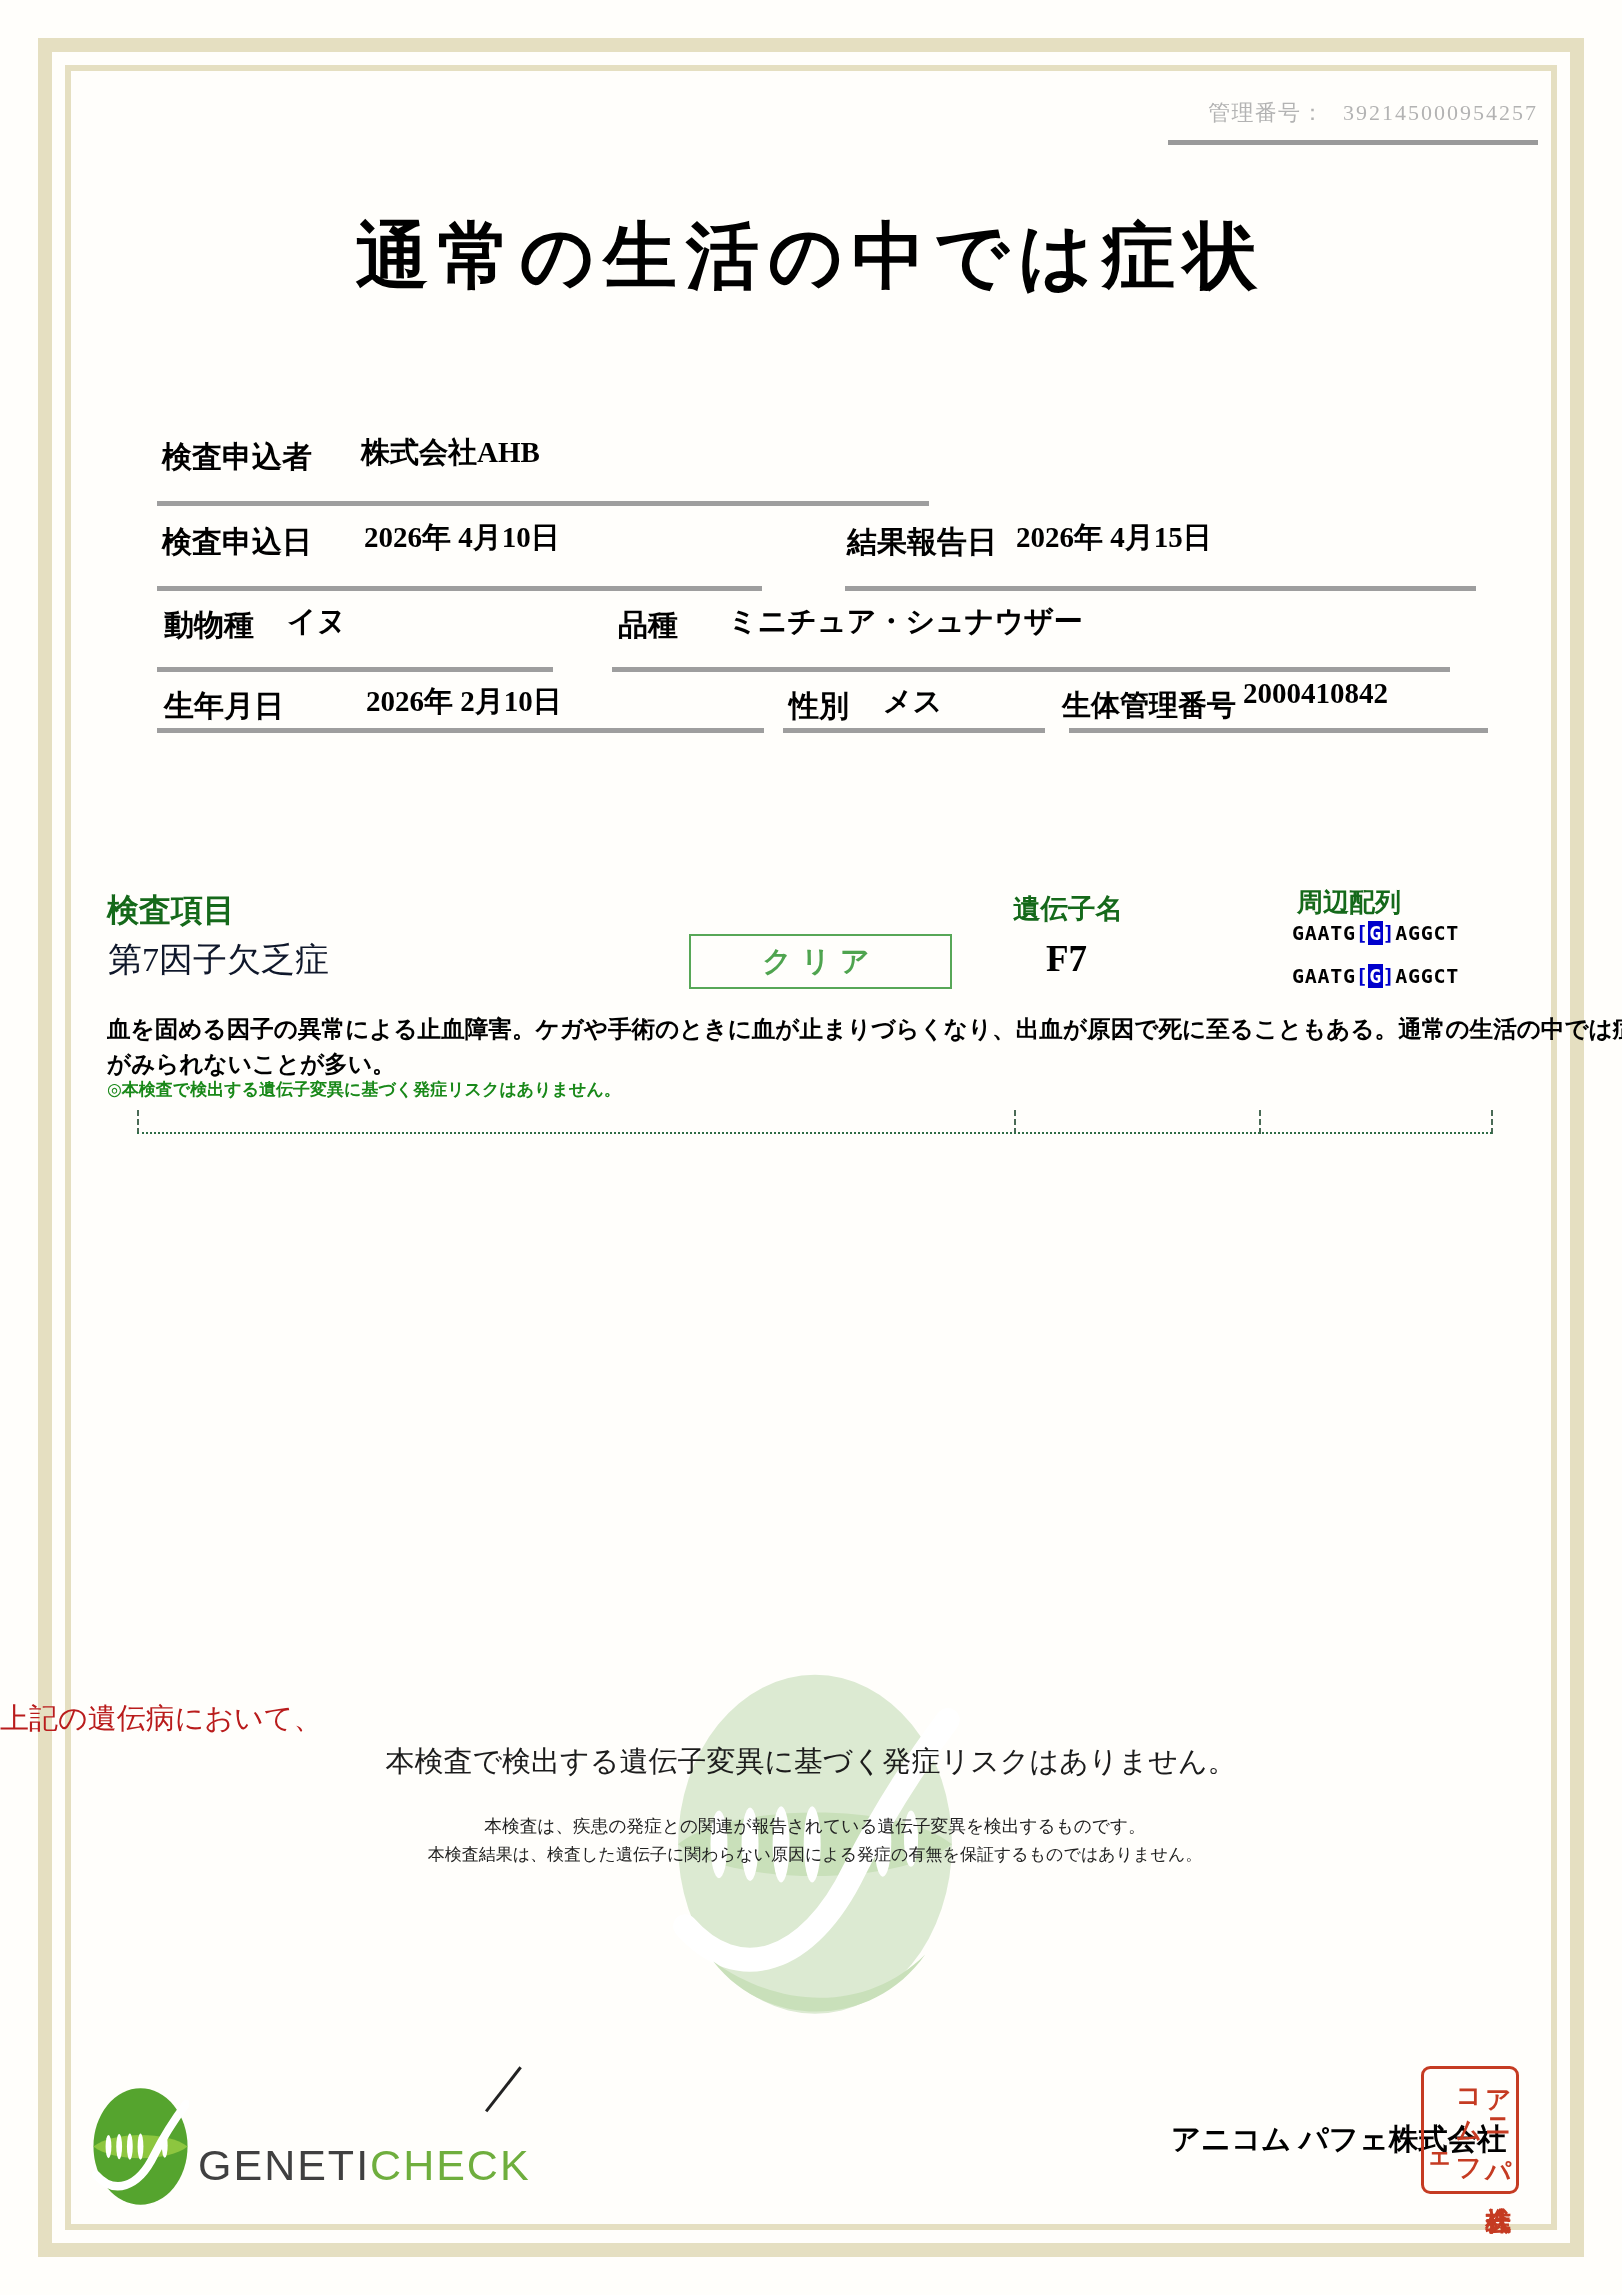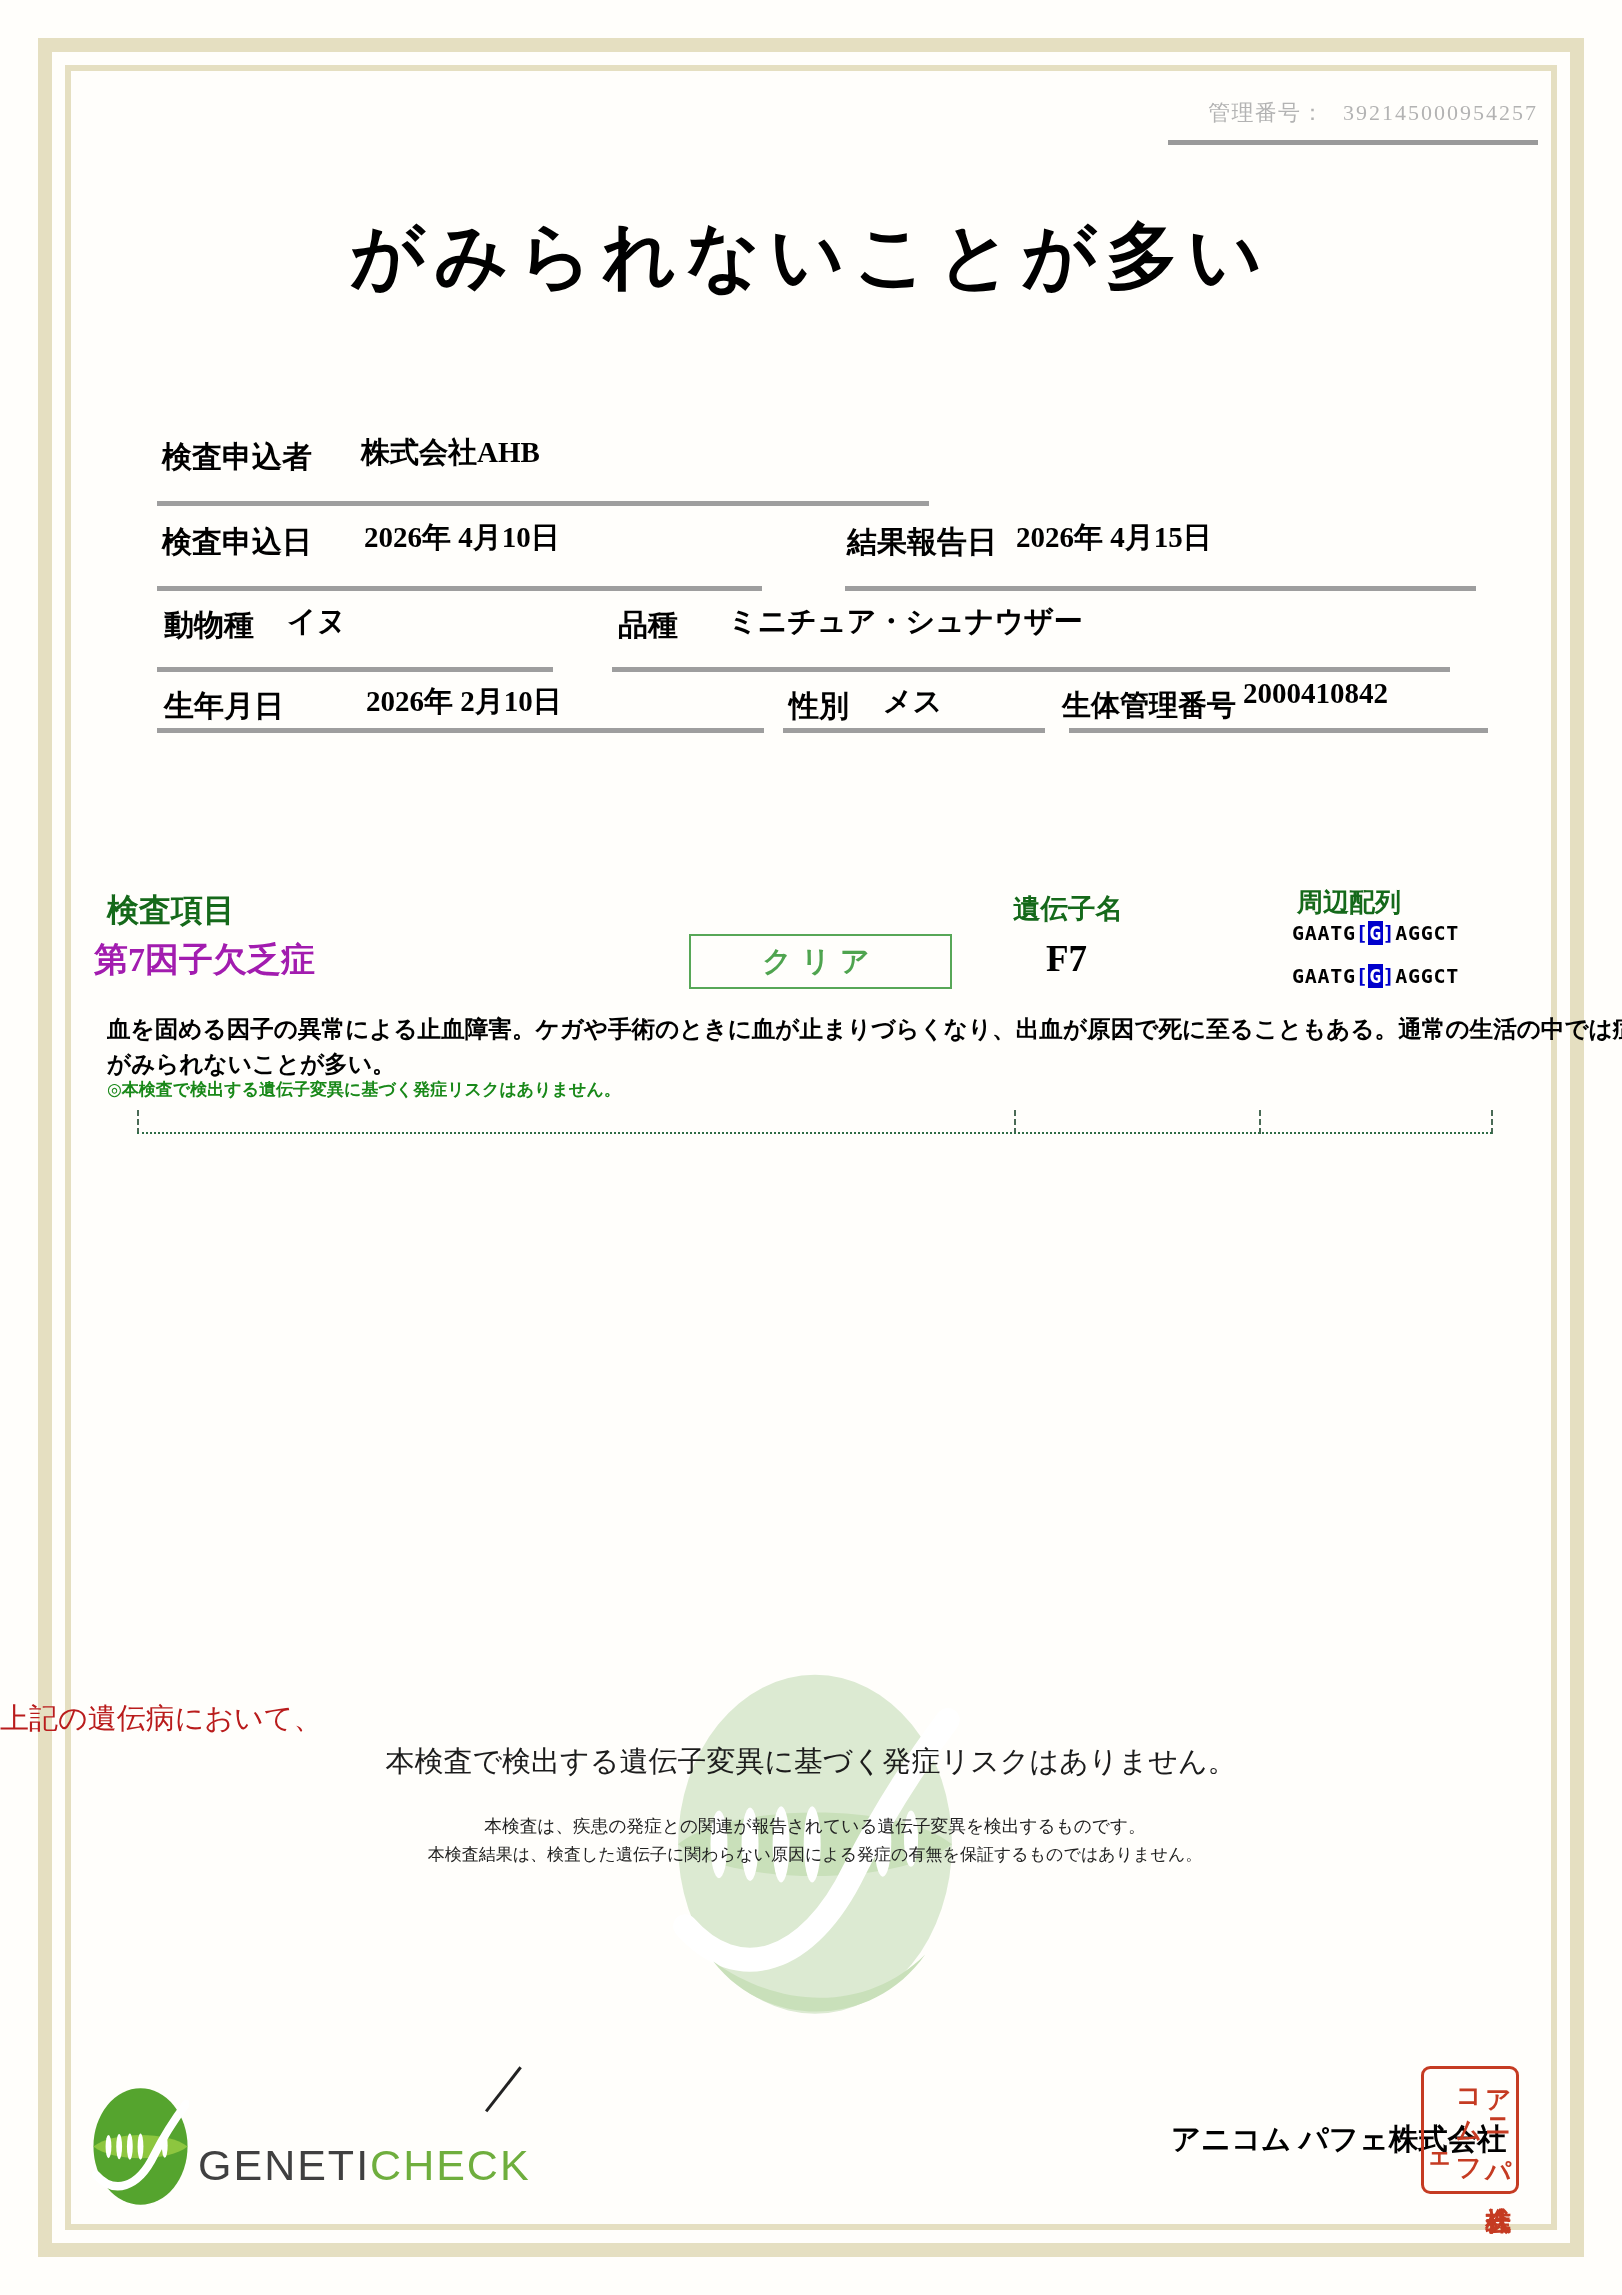--- a/index.html
+++ b/index.html
@@ -16,21 +16,21 @@
   .mgmt .num{margin-left:18.3px;letter-spacing:2px;}
   .mgmt-line{top:140px;left:1168px;width:370px;height:5.2px;background:#9a9a9a;}
   
   .title{top:208px;left:0;width:1622px;text-align:center;font-size:73px;font-weight:bold;letter-spacing:9.2px;color:#000;}
   
   .flabel{font-size:30px;font-weight:bold;color:#000;white-space:nowrap;}
   .fvalue{font-size:29px;font-weight:600;color:#000;white-space:nowrap;}
   .uline{height:4.6px;background:#9e9e9e;}
   
   .green-h{font-size:27.5px;font-weight:bold;color:#15691a;white-space:nowrap;}
-  .disease{top:937px;left:94px;font-size:34px;font-weight:bold;color:#a21caf;}
+  .disease{top:937px;left:108px;font-size:34px;font-weight:normal;color:#0f172a;}
   .status-box{top:934px;left:689px;width:259px;height:51px;border:2.6px solid #57a757;display:flex;align-items:center;justify-content:center;}
   .status-box .txt{font-size:29px;color:#4fa44f;letter-spacing:9.2px;font-weight:600;}
   .gene{top:937px;left:1046px;font-size:37px;font-weight:600;color:#000;}
   .seq{font-family:"DejaVu Sans Mono","Liberation Mono",monospace;font-size:20px;font-weight:bold;color:#000;white-space:nowrap;letter-spacing:0.7px;}
   .seq .br{color:#0000cc;}
   .seq .var{background:#0000cc;color:#ffffff;padding:0 0.7px;}
   .desc{font-size:23.6px;font-weight:bold;color:#000;white-space:nowrap;}
   .risk{font-size:17px;font-weight:bold;color:#188818;white-space:nowrap;}
   .dash-v{position:absolute;top:1110px;height:23.6px;width:0;border-left:2px dashed #4a6a55;}
   .dot-line{position:absolute;left:137px;top:1132px;width:1355px;height:0;border-top:2.6px dotted #2e6b46;}
@@ -60,21 +60,21 @@
 
 <div class="page">
   <div class="frame-outer"></div>
   <div class="frame-inner"></div>
 
   <div class="abs mgmt">
     <span>管理番号：</span><span class="num">392145000954257</span>
   </div>
   <div class="abs mgmt-line"></div>
 
-  <div class="abs title">がみられないことが多い</div>
+  <div class="abs title">通常の生活の中では症状</div>
 
   <div class="abs flabel" style="top:437px;left:162px;font-family:Liberation Mono, monospace;">検査申込者</div>
   <div class="abs fvalue" style="top:433px;left:361px;">株式会社AHB</div>
   <div class="abs uline" style="top:501px;left:157px;width:772px;"></div>
 
   <div class="abs flabel" style="top:522px;left:162px;">検査申込日</div>
   <div class="abs fvalue" style="top:518px;left:364px;">2026年 4月10日</div>
   <div class="abs uline" style="top:586px;left:157px;width:605px;"></div>
   <div class="abs flabel" style="top:522px;left:847px;">結果報告日</div>
   <div class="abs fvalue" style="top:518px;left:1016px;">2026年 4月15日</div>

